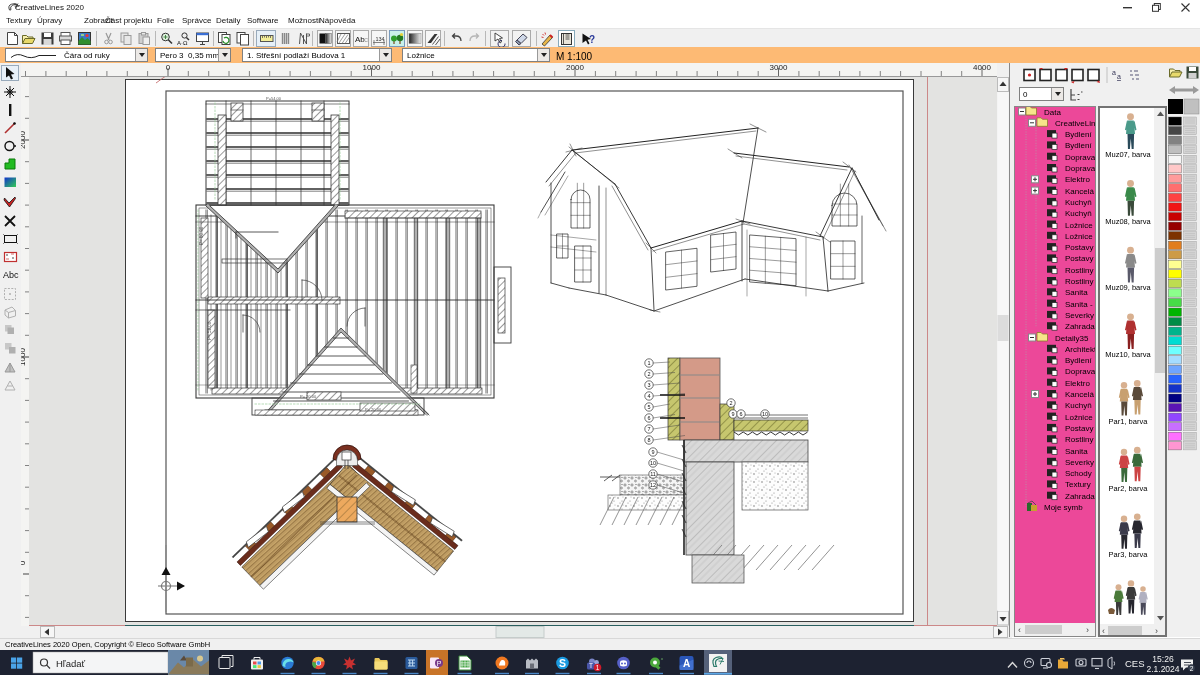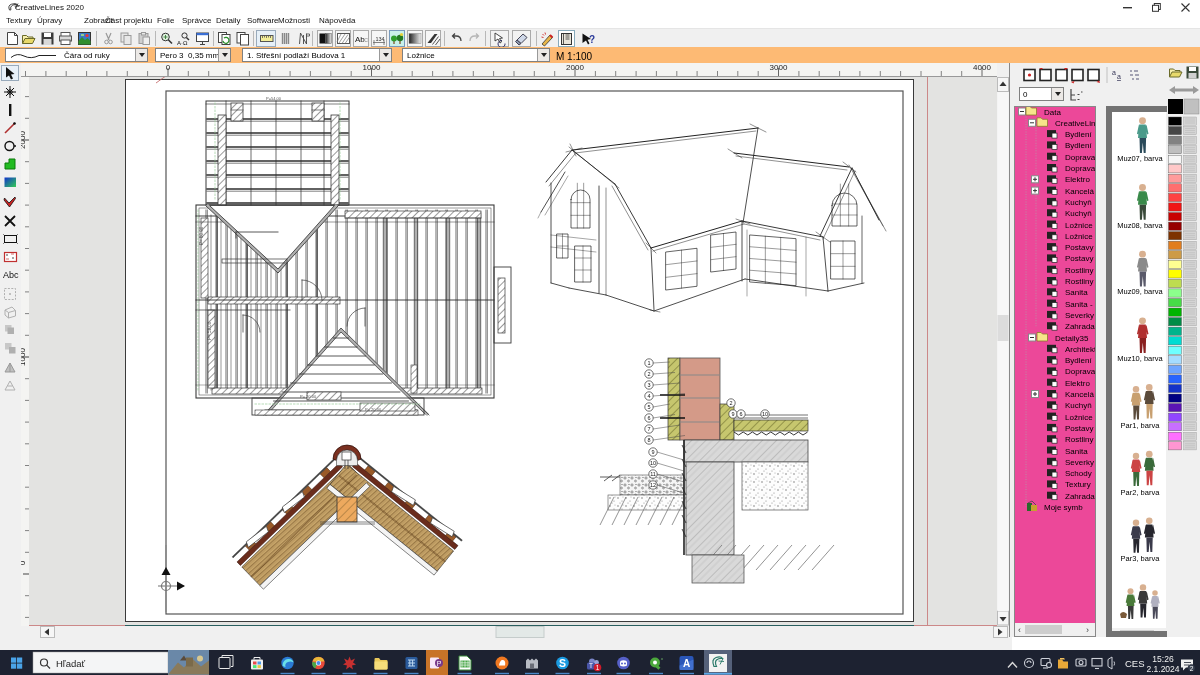--- a/index.html
+++ b/index.html
@@ -30,21 +30,21 @@
 </div>
 <div class="a" style="left:0;top:15px;width:1200px;height:13px;background:#fff;font-size:8px;color:#111">
       <span class="a" style="left:6px;top:1px">Textury</span>
       <span class="a" style="left:37px;top:1px">Úpravy</span>
       <span class="a" style="left:84px;top:1px">Zobrazit</span>
       <span class="a" style="left:105px;top:1px">Část projektu</span>
       <span class="a" style="left:157px;top:1px">Folie</span>
       <span class="a" style="left:182px;top:1px">Správce</span>
       <span class="a" style="left:216px;top:1px">Detaily</span>
       <span class="a" style="left:247px;top:1px">Software</span>
-      <span class="a" style="left:278px;top:1px">Možnosti</span>
+      <span class="a" style="left:288px;top:1px">Možnosti</span>
       <span class="a" style="left:319px;top:1px">Nápověda</span>
     </div>
 <div class="a" style="left:0;top:28px;width:1200px;height:19px;background:#f0f0f0;border-top:1px solid #e5e5e5">
       <svg width="1200" height="19" viewBox="0 0 1200 19">
         <g transform="translate(6,3)">
           <path d="M1.5 .5 h7 l3 3 v9 h-10 z" fill="#fff" stroke="#444"></path>
           <path d="M8.5 .5 v3 h3" fill="none" stroke="#444"></path>
         </g>
         <g transform="translate(22,3)">
           <path d="M.5 11.5 L.5 3.5 h4 l1.5 1.5 h5 v2" fill="#f7efad" stroke="#6b6b2a"></path>
@@ -1096,21 +1096,21 @@
           <text x="29" y="403" font-size="8" fill="#000" font-family="Liberation Sans">Moje symb</text>
         </svg>
         <div class="a" style="left:0;top:516px;width:80px;height:13px;background:#f0f0f0">
 <svg style="width:80px;height:13px" viewBox="0 0 80 13">
             <text x="3" y="10" font-size="9" fill="#444">‹</text>
             <text x="71" y="10" font-size="9" fill="#444">›</text>
             <rect x="10" y="2" width="37" height="9" fill="#cdcdcd"></rect>
           </svg>
         </div>
       </div>
-      <div class="a" style="left:96px;top:43px;width:69px;height:531px;background:#fff;border:6px solid #737373;overflow:hidden;font-size:8px">
+      <div class="a" style="left:88px;top:43px;width:69px;height:531px;background:#fff;border:2px solid #737373;overflow:hidden;font-size:8px">
         <svg style="width:69px;height:531px" viewBox="0 0 69 531">
           <g transform="translate(23,5) scale(1.5)">
             <circle cx="5" cy="2.5" r="2.3" fill="#d8b090"></circle>
             <path d="M2.8 5 h4.4 l0.8 9 h-6 z" fill="#4a9a8a"></path>
             <path d="M3 14 h4.4 l-0.3 10 h-1.3 l-0.6 -7 l-0.6 7 h-1.3 z" fill="#2a4a5a"></path>
             <path d="M2.6 5.2 l-1.3 6 l1 0.4 l1.4 -4 M7.7 5.2 l1.3 6 l-1 0.4 l-1.4 -4" fill="#4a9a8a"></path>
           </g>
           <text x="28" y="49" font-size="7.5" fill="#000" text-anchor="middle" font-family="Liberation Sans">Muz07, barva</text>
           <g transform="translate(23,71.7) scale(1.5)">
             <circle cx="5" cy="2.5" r="2.3" fill="#d8b090"></circle>
@@ -1323,20 +1323,23 @@
           <path d="M18 361.6 h10 M18 363.6 h10 M18 365.6 h10" stroke="#bbb" stroke-width="0.6"></path>
           <rect x="1.5" y="369.2" width="13" height="8.2" fill="#ff6fff" stroke="#555" stroke-width="0.4"></rect>
           <rect x="16.5" y="369.2" width="13" height="8.2" fill="#d4d4d4" stroke="#999" stroke-width="0.4"></rect>
           <path d="M18 371.2 h10 M18 373.2 h10 M18 375.2 h10" stroke="#bbb" stroke-width="0.6"></path>
           <rect x="1.5" y="378.7" width="13" height="8.2" fill="#ff96d2" stroke="#555" stroke-width="0.4"></rect>
           <rect x="16.5" y="378.7" width="13" height="8.2" fill="#d4d4d4" stroke="#999" stroke-width="0.4"></rect>
           <path d="M18 380.7 h10 M18 382.7 h10 M18 384.7 h10" stroke="#bbb" stroke-width="0.6"></path>
         </svg>
       </div>
     </div>
+<div class="a" style="left:0;top:638px;width:1200px;height:12px;background:#f0f0f0;border-top:1px solid #d8d8d8">
+      <span class="a" style="left:5px;top:1px;font-size:7.5px;color:#000">CreativeLines 2020 Open, Copyright © Eleco Software GmbH</span>
+    </div>
 <div class="a" style="left:0;top:650px;width:1200px;height:25px;background:#1d2231">
       <svg style="width:1200px;height:25px" viewBox="0 0 1200 25">
         <g transform="translate(0,1.5)">
           <g transform="translate(11,6)">
             <rect width="5.2" height="5.2" fill="#4aa3e8"></rect>
             <rect x="6" width="5.2" height="5.2" fill="#4aa3e8"></rect>
             <rect y="6" width="5.2" height="5.2" fill="#4aa3e8"></rect>
             <rect x="6" y="6" width="5.2" height="5.2" fill="#4aa3e8"></rect>
           </g>
           <rect x="33" y="0.5" width="135" height="21" fill="#f4f5f6" stroke="#a0a0a0" stroke-width="0.5"></rect>

